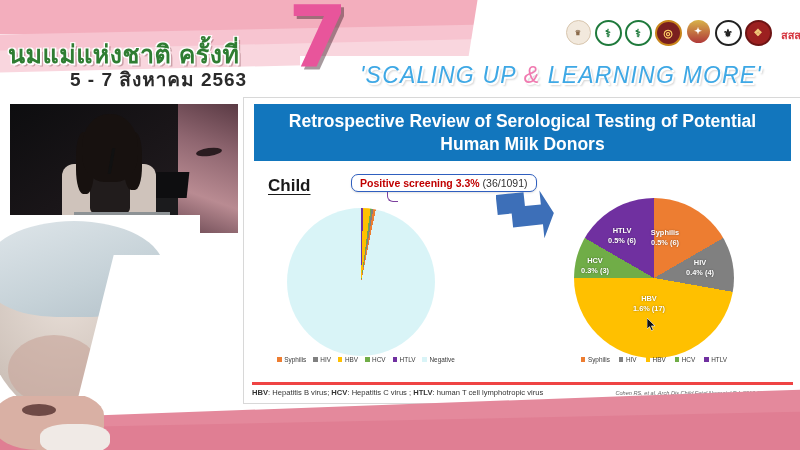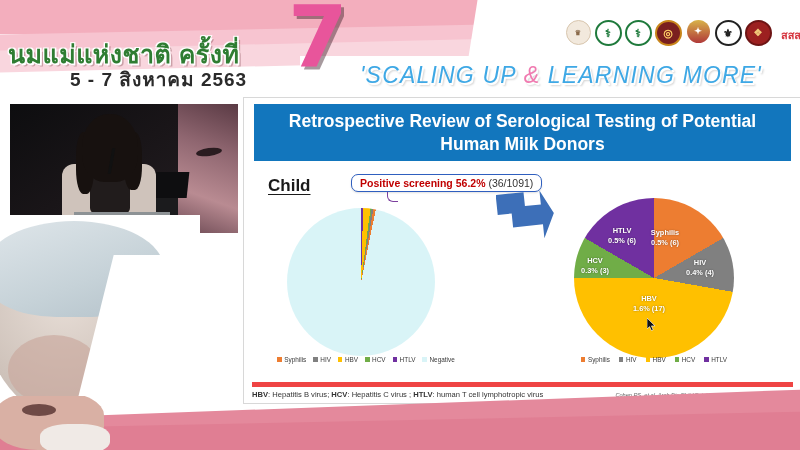--- a/index.html
+++ b/index.html
@@ -63,21 +63,21 @@
   .legend-right{position:absolute;left:310px;top:258px;width:200px;display:flex;justify-content:center;
      gap:9px;flex-wrap:nowrap;font-size:6.4px;color:#3a3a3a;}
   .lg{display:flex;align-items:center;gap:2.5px;white-space:nowrap;}
   .sw{width:4.5px;height:4.5px;display:inline-block;}
 
   .pie-right-title{position:absolute;left:310px;top:80px;width:200px;text-align:center;font-size:11px;color:#222;}
   .pie-right{position:absolute;left:330px;top:100px;width:160px;height:160px;border-radius:50%;}
   .slice-lbl{position:absolute;font-size:7.4px;font-weight:bold;color:#ffffff;text-align:center;line-height:1.35;
      text-shadow:0 0 2px rgba(0,0,0,.45);}
 
-  .footnote{position:absolute;left:8px;top:284px;width:541px;border-top:5px solid #ef4444;padding-top:3px;
+  .footnote{position:absolute;left:8px;top:284px;width:541px;border-top:3px solid #ef4444;padding-top:3px;
      display:flex;justify-content:space-between;align-items:baseline;}
   .fn-text{font-size:7.6px;color:#333;}
   .fn-text b{font-weight:bold;}
   .fn-cite{font-size:5.6px;color:#666;font-style:italic;white-space:nowrap;}
 
   
   .video{position:absolute;left:10px;top:104px;width:228px;height:129px;background:#000;overflow:hidden;}
   .vdark{position:absolute;inset:0;background:linear-gradient(145deg,#0d0d0f 0%,#191518 45%,#262024 100%);}
   .vbaby{position:absolute;right:0;top:0;width:60px;height:129px;background:linear-gradient(200deg,#5a3a44 0%,#8f6670 35%,#b98b92 70%,#6d4a54 100%);}
   .vbaby-eye{position:absolute;right:16px;top:44px;width:26px;height:8px;border-radius:50%;background:#2a1c20;transform:rotate(-8deg);}
@@ -185,21 +185,21 @@
     <div class="ph-shade"></div>
   </div>
 
   <div class="slide">
 
     <div class="slide-title">Retrospective Review of Serological Testing of Potential Human Milk Donors</div>
 
     <div class="result-lbl">Child</div>
 
     <div class="callout">
-      <b>Positive screening 56.2%</b>
+      <b>Positive screening 3.3%</b>
       <span>(36/1091)</span>
     </div>
     <div class="callout-tail"></div>
 
     <div class="pie-left" style="background:conic-gradient(
             #7030A0 0deg 1.7deg,
             #FFC000 1.7deg 7.3deg,
             #70AD47 7.3deg 8.3deg,
             #808080 8.3deg 9.6deg,
             #ED7D31 9.6deg 11.5deg,

